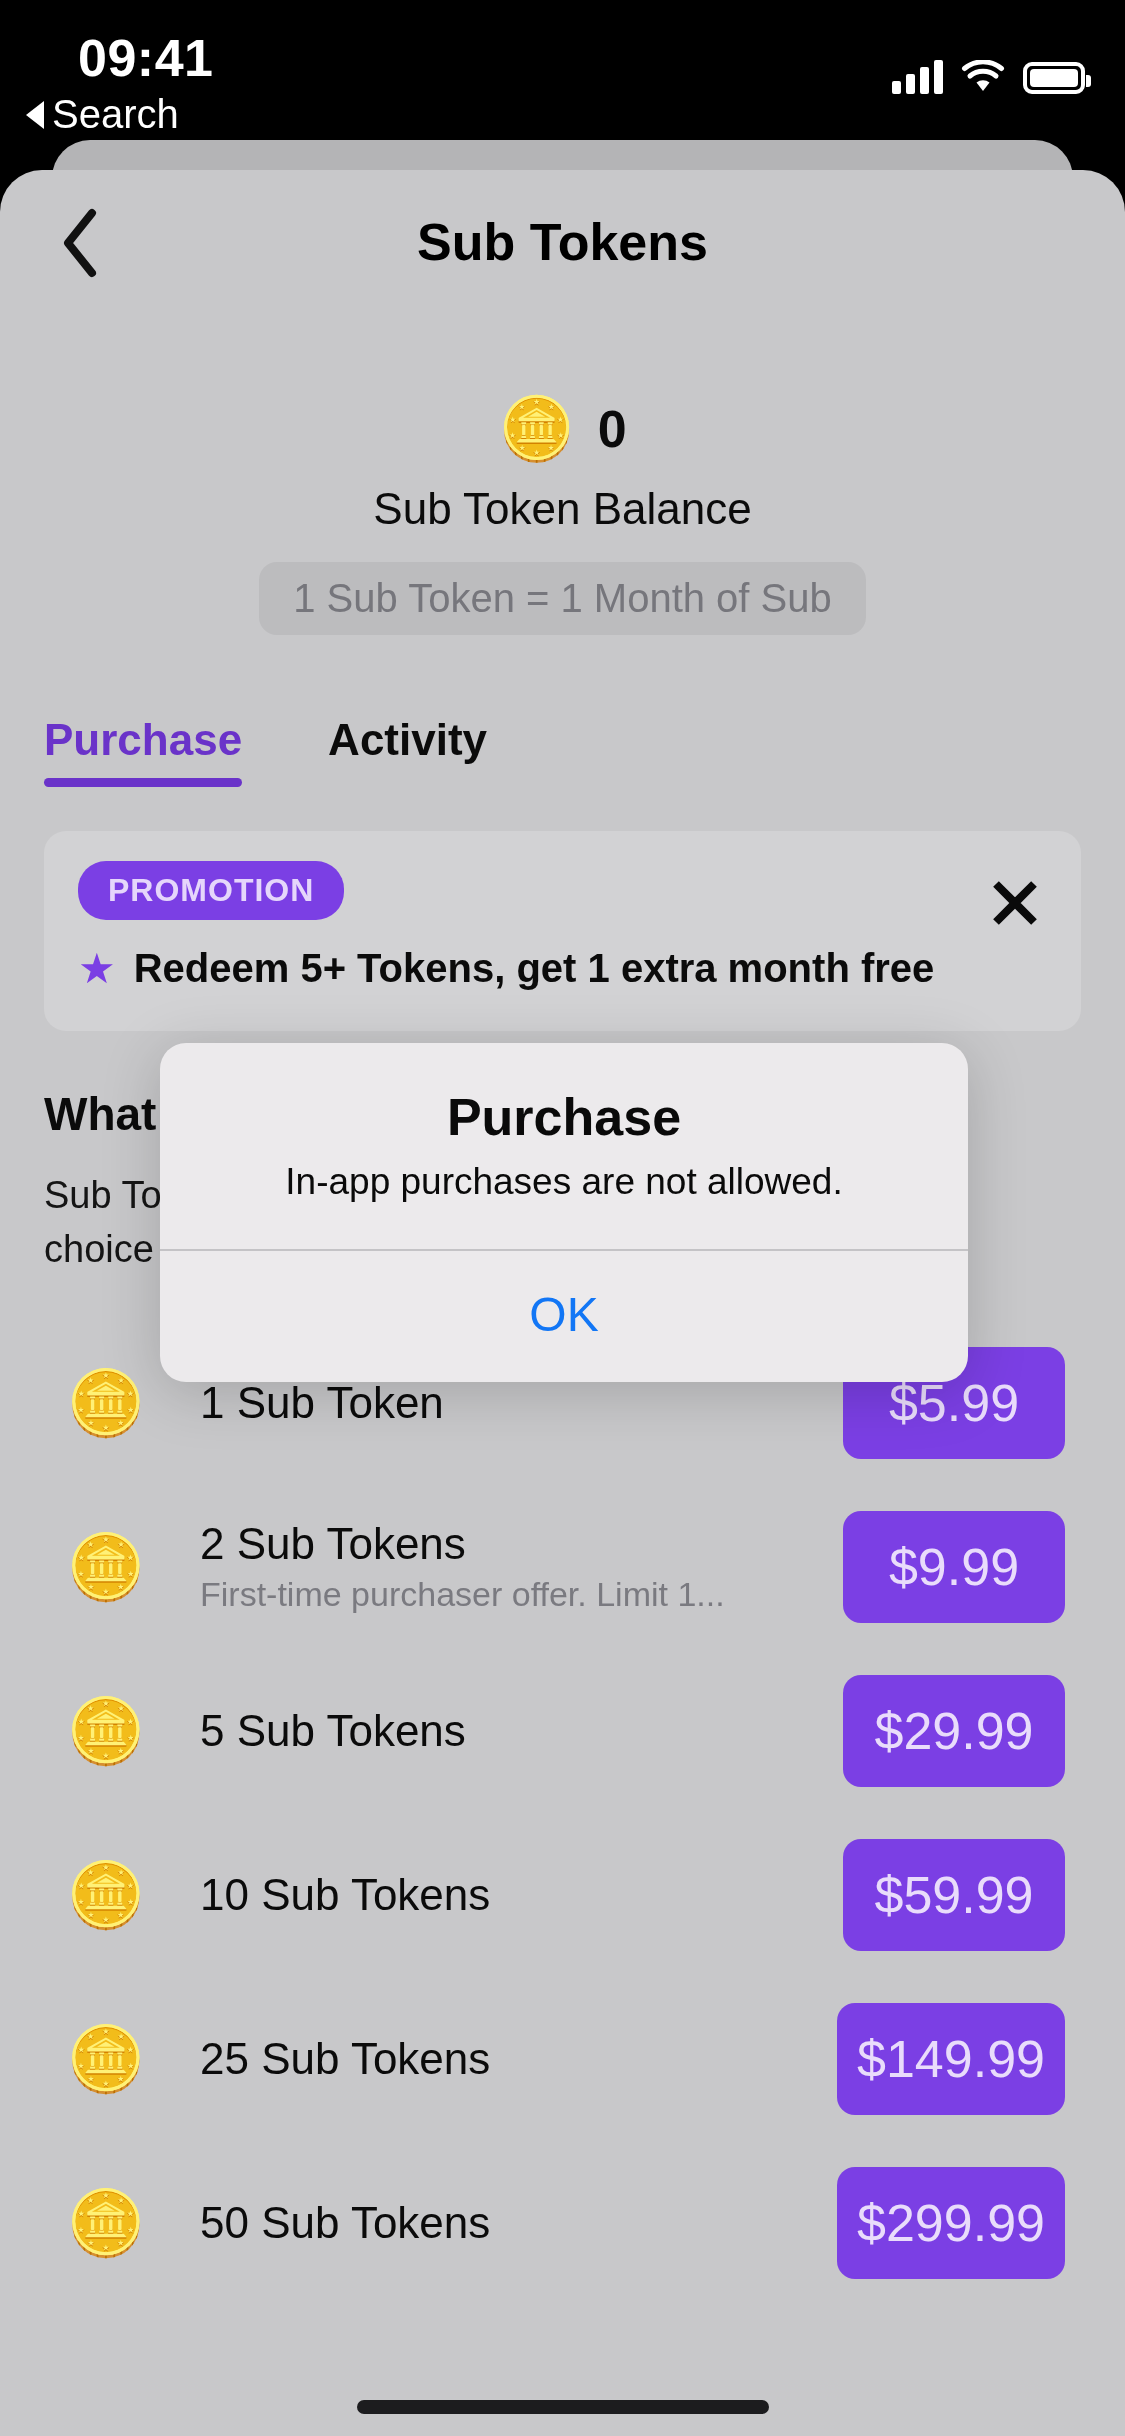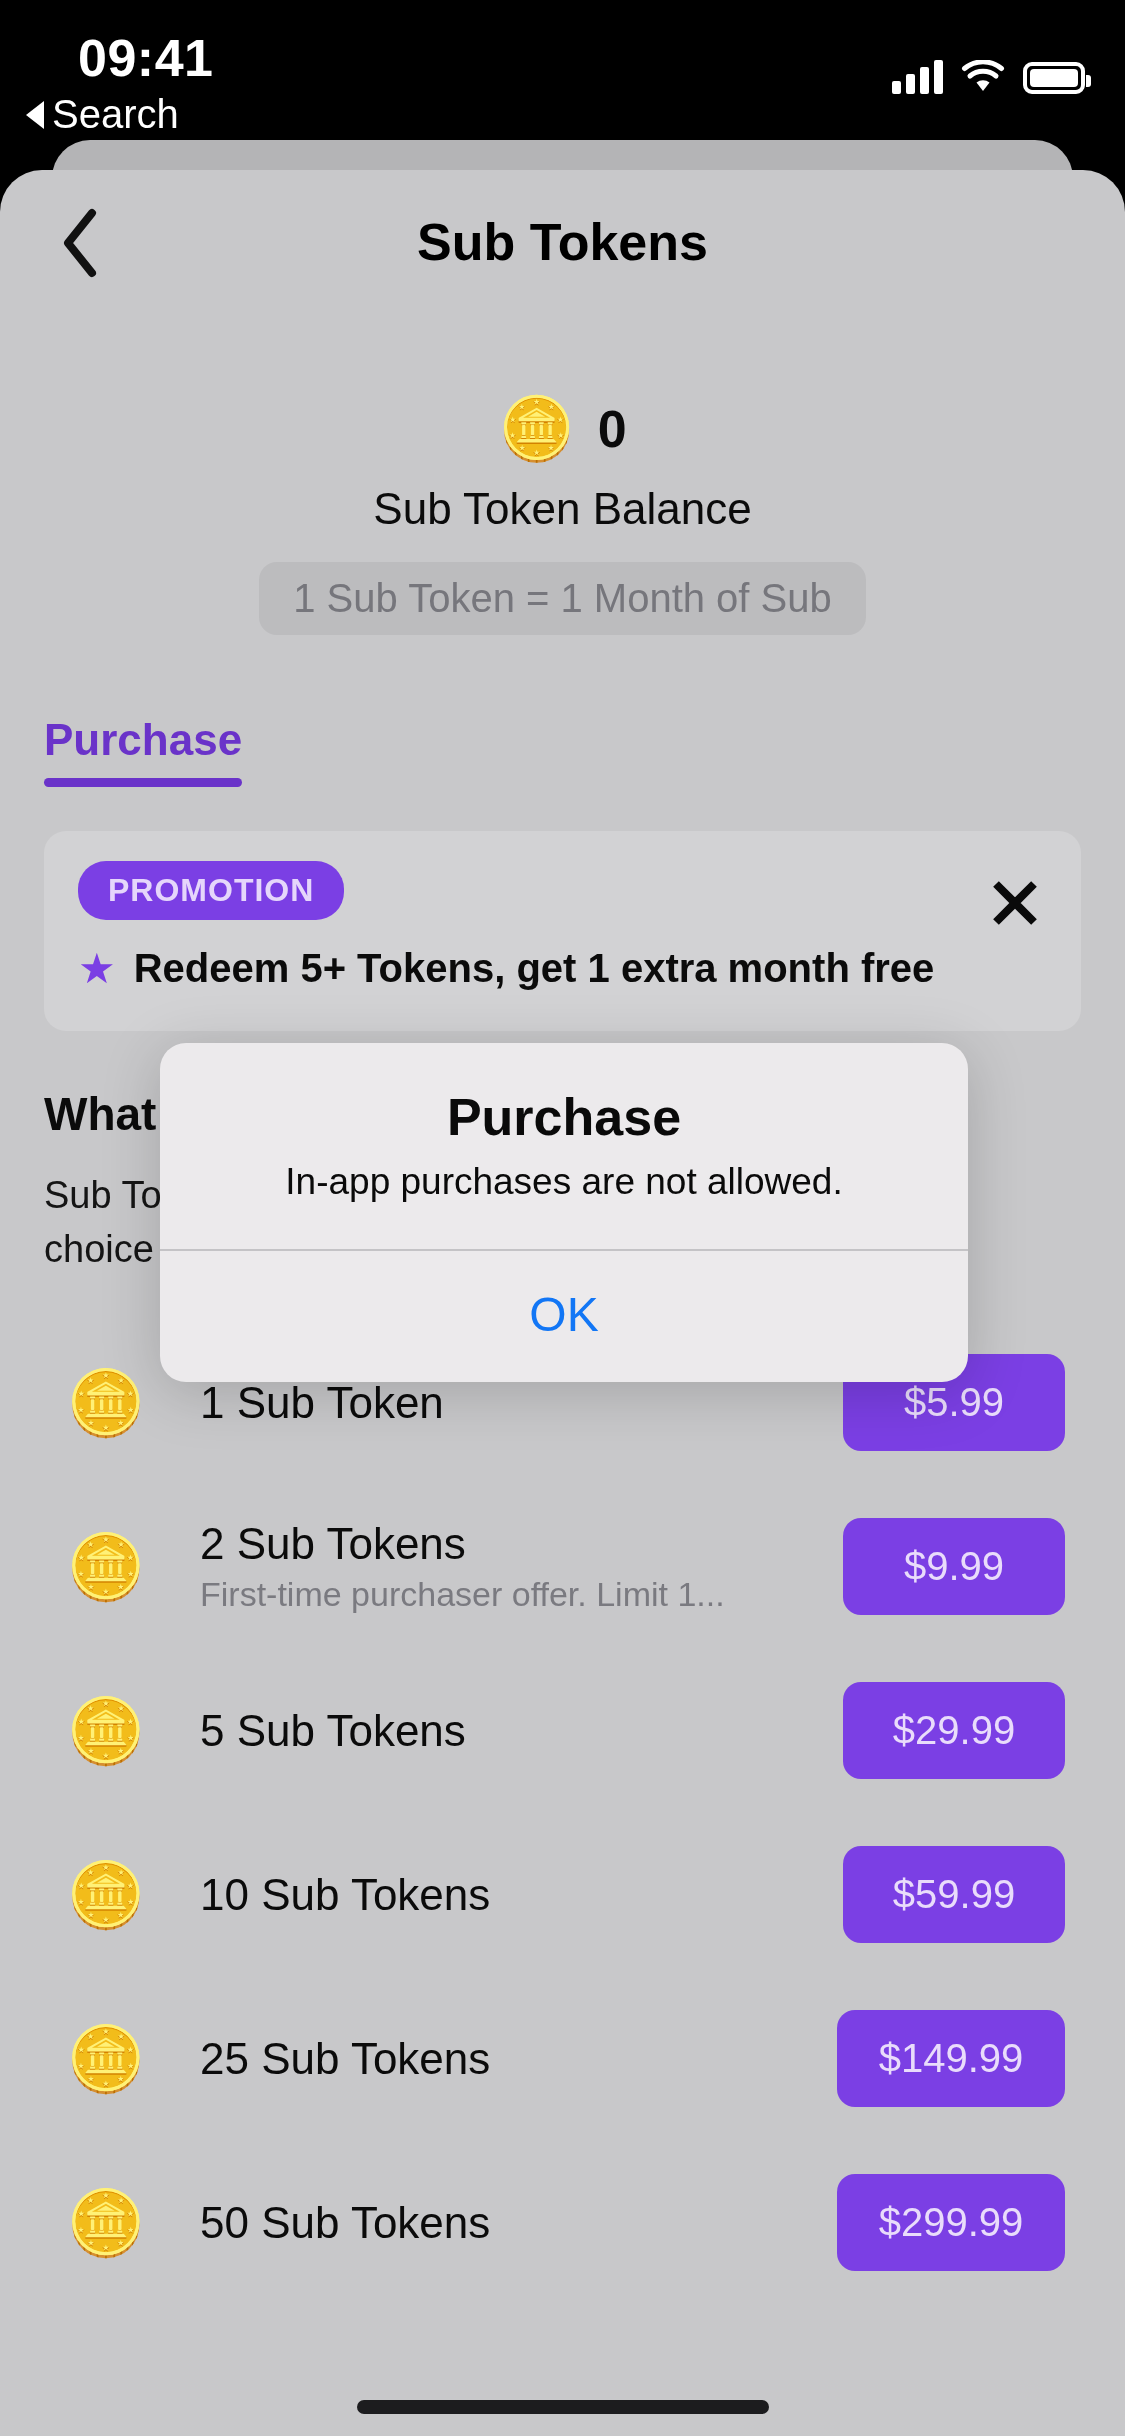--- a/index.html
+++ b/index.html
@@ -154,21 +154,21 @@
     padding:0 60px 0 66px; height:164px;
   }
   .prow .pic { width:120px; font-size:64px; line-height:1; flex:none; }
   .prow .mid { flex:1; padding-left:14px; }
   .prow .ptitle { font-size:44px; color:#0b0b0b; font-weight:400; }
   .prow .psub { margin-top:6px; font-size:34px; color:#7a7a80;
                 white-space:nowrap; overflow:hidden; text-overflow:ellipsis; max-width:530px;}
   .buy {
     flex:none; background:#7b3fe4; color:#e9dcfb;
     border:none; border-radius:18px;
-    font-size:40px; font-family:inherit;
+    font-size:52px; font-family:inherit;
     padding:26px 0; min-width:222px; text-align:center;
   }
   .buy.wide { min-width:228px; }
 
   
   .home-ind {
     position:absolute; bottom:22px; left:50%; transform:translateX(-50%);
     width:412px;height:14px;background:#1c1c1e;border-radius:8px; z-index:60;
   }
   .alert {
@@ -239,20 +239,21 @@
       <div class="bal-row">
         <span class="coin-emoji">🪙</span>
         <span class="bal-count">0</span>
       </div>
       <div class="bal-label">Sub Token Balance</div>
       <div class="bal-pill">1 Sub Token = 1 Month of Sub</div>
     </div>
 
     <div class="tabs">
       <div class="tab active">Purchase</div>
+      <div class="tab">Activity</div>
     </div>
 
     <div class="promo">
       <div class="promo-badge">PROMOTION</div>
       <div class="promo-line">
         <span class="promo-star">★</span>
         <span class="promo-text">Redeem 5+ Tokens, get 1 extra month free</span>
       </div>
       <div class="promo-close">
         <span>

